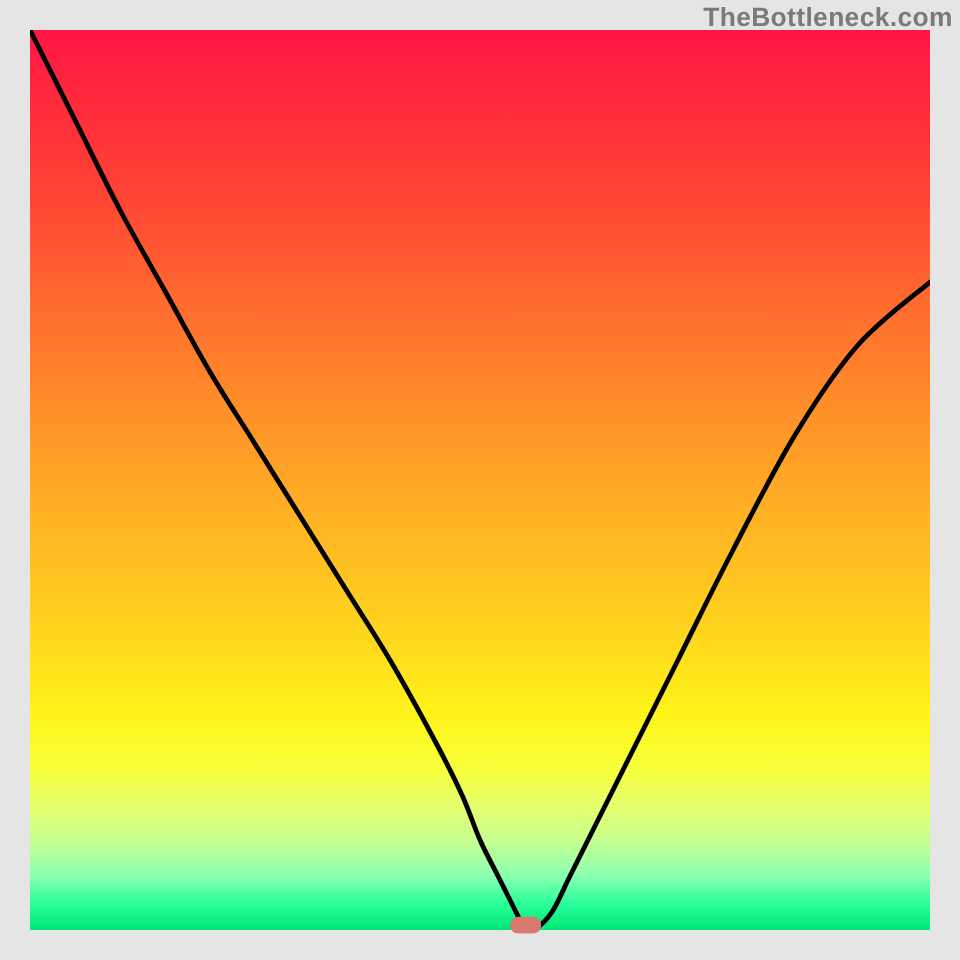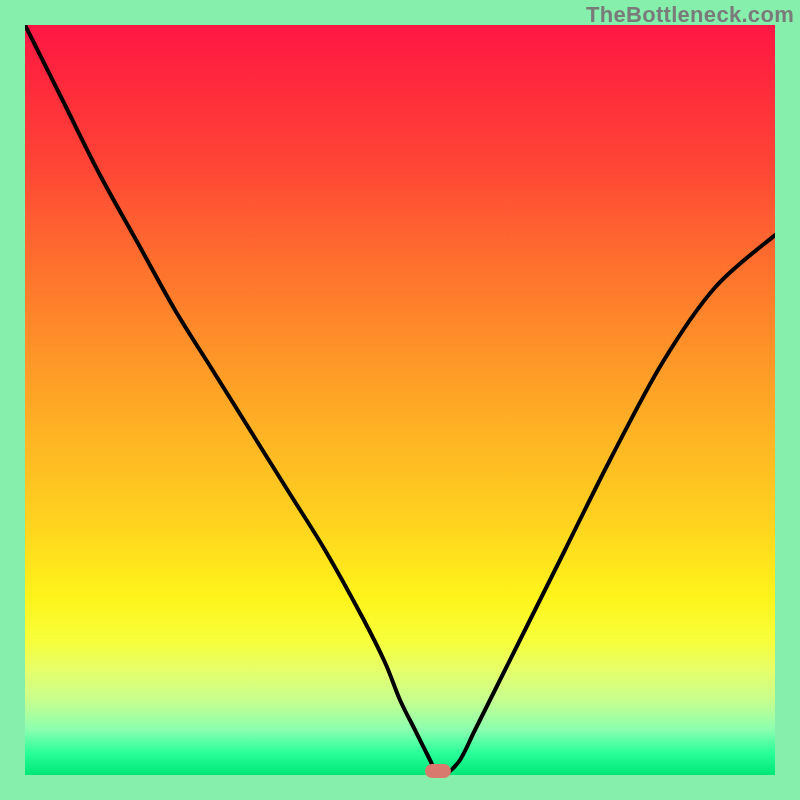--- a/index.html
+++ b/index.html
@@ -9,21 +9,21 @@
     height: 800px;
     background: #000;
     overflow: hidden;
   }
   .frame {
     position: absolute;
     left: 0;
     top: 0;
     width: 800px;
     height: 800px;
-    background: #86efac;
+    background: #e5e5e5;
   }
   .plot-area {
     position: absolute;
     left: 25px;
     top: 25px;
     width: 750px;
     height: 750px;
     
     background: linear-gradient(to bottom,
       #ff1744 0%,

